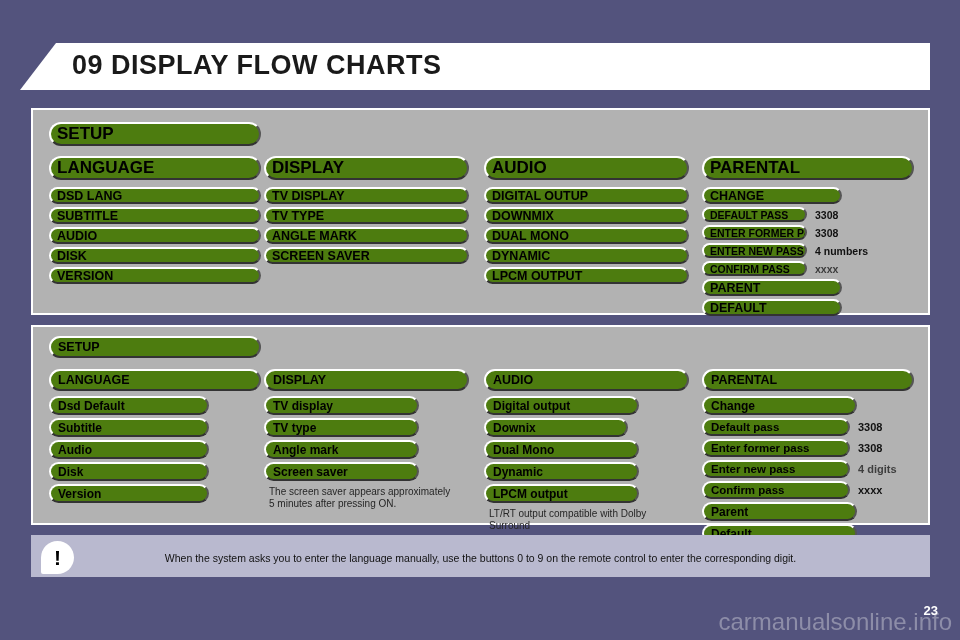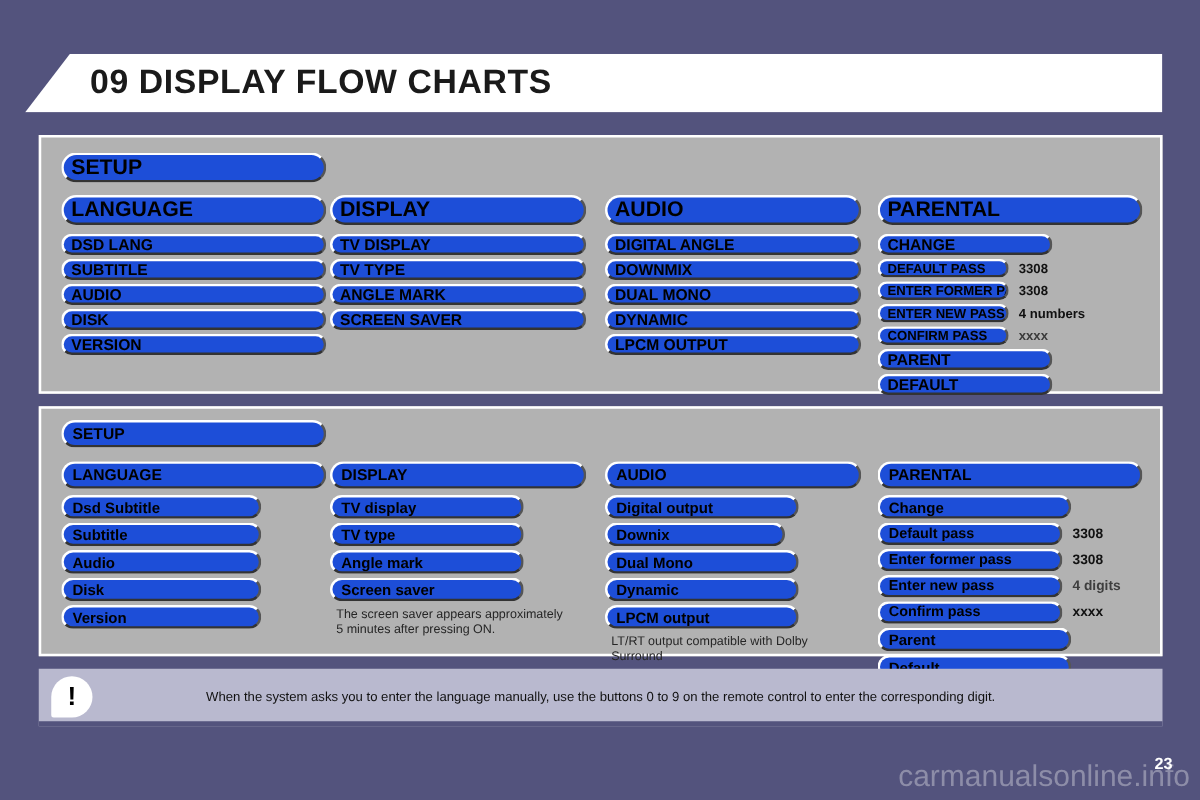--- a/index.html
+++ b/index.html
@@ -47,21 +47,21 @@
   
   .col { position: absolute; top: 0; }
   .col-0 { left: 16px;  width: 212px; }
   .col-1 { left: 231px; width: 205px; }
   .col-2 { left: 451px; width: 205px; }
   .col-3 { left: 669px; width: 212px; }
 
   
   .btn {
     position: relative;
-    background: #1d4ed8;
+    background: #4d7c0f;
     border-top: 2px solid #ffffff;
     border-left: 2px solid #ffffff;
     border-right: 2px solid #555555;
     border-bottom: 2px solid #333333;
     color: #000000;
     display: flex;
     align-items: center;
     white-space: nowrap;
     overflow: hidden;
     border-radius: 12px;
@@ -209,21 +209,21 @@
         <span>SCREEN SAVER</span>
         </div>
     </div>
 
     <div class="col col-2" style="top:46px;">
       <div class="btn btn-title">
         <span>AUDIO</span>
       </div>
       <div class="sp-7"></div>
       <div class="btn btn-item">
-        <span>DIGITAL ANGLE</span>
+        <span>DIGITAL OUTUP</span>
         </div>
       <div class="sp-3"></div>
       <div class="btn btn-item">
         <span>DOWNMIX</span>
         </div>
       <div class="sp-3"></div>
       <div class="btn btn-item">
         <span>DUAL MONO</span>
         </div>
       <div class="sp-3"></div>
@@ -294,21 +294,21 @@
     <div class="btn btn-head2" style="position:absolute; left:16px; top:9px; width:212px;">
       <span>SETUP</span>
     </div>
 
     <div class="col col-0" style="top:42px;">
       <div class="btn btn-title2">
         <span>LANGUAGE</span>
       </div>
       <div class="sp-5"></div>
       <div class="btn btn-item2" style="width:160px;">
-        <span>Dsd Subtitle</span>
+        <span>Dsd Default</span>
         </div>
       <div class="sp-3"></div>
       <div class="btn btn-item2" style="width:160px;">
         <span>Subtitle</span>
         </div>
       <div class="sp-3"></div>
       <div class="btn btn-item2" style="width:160px;">
         <span>Audio</span>
         </div>
       <div class="sp-3"></div>

